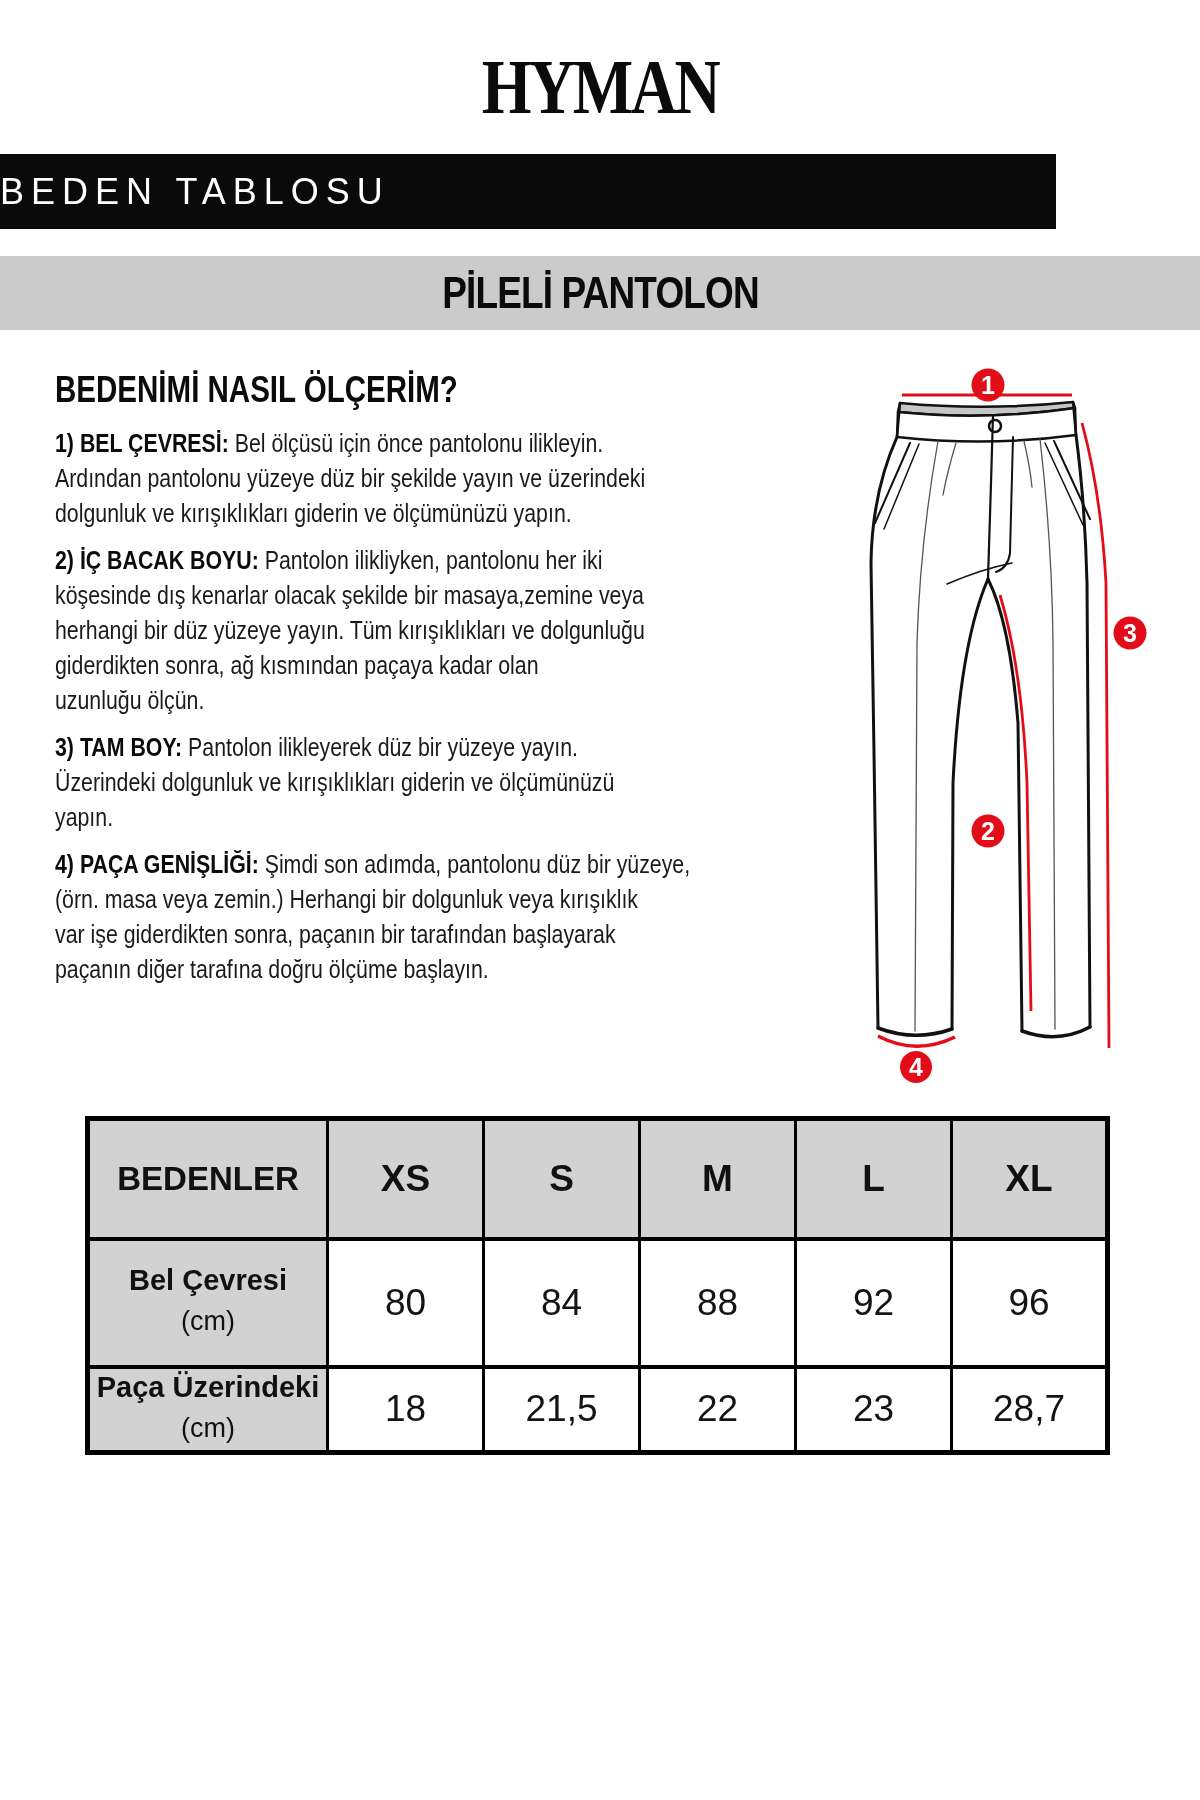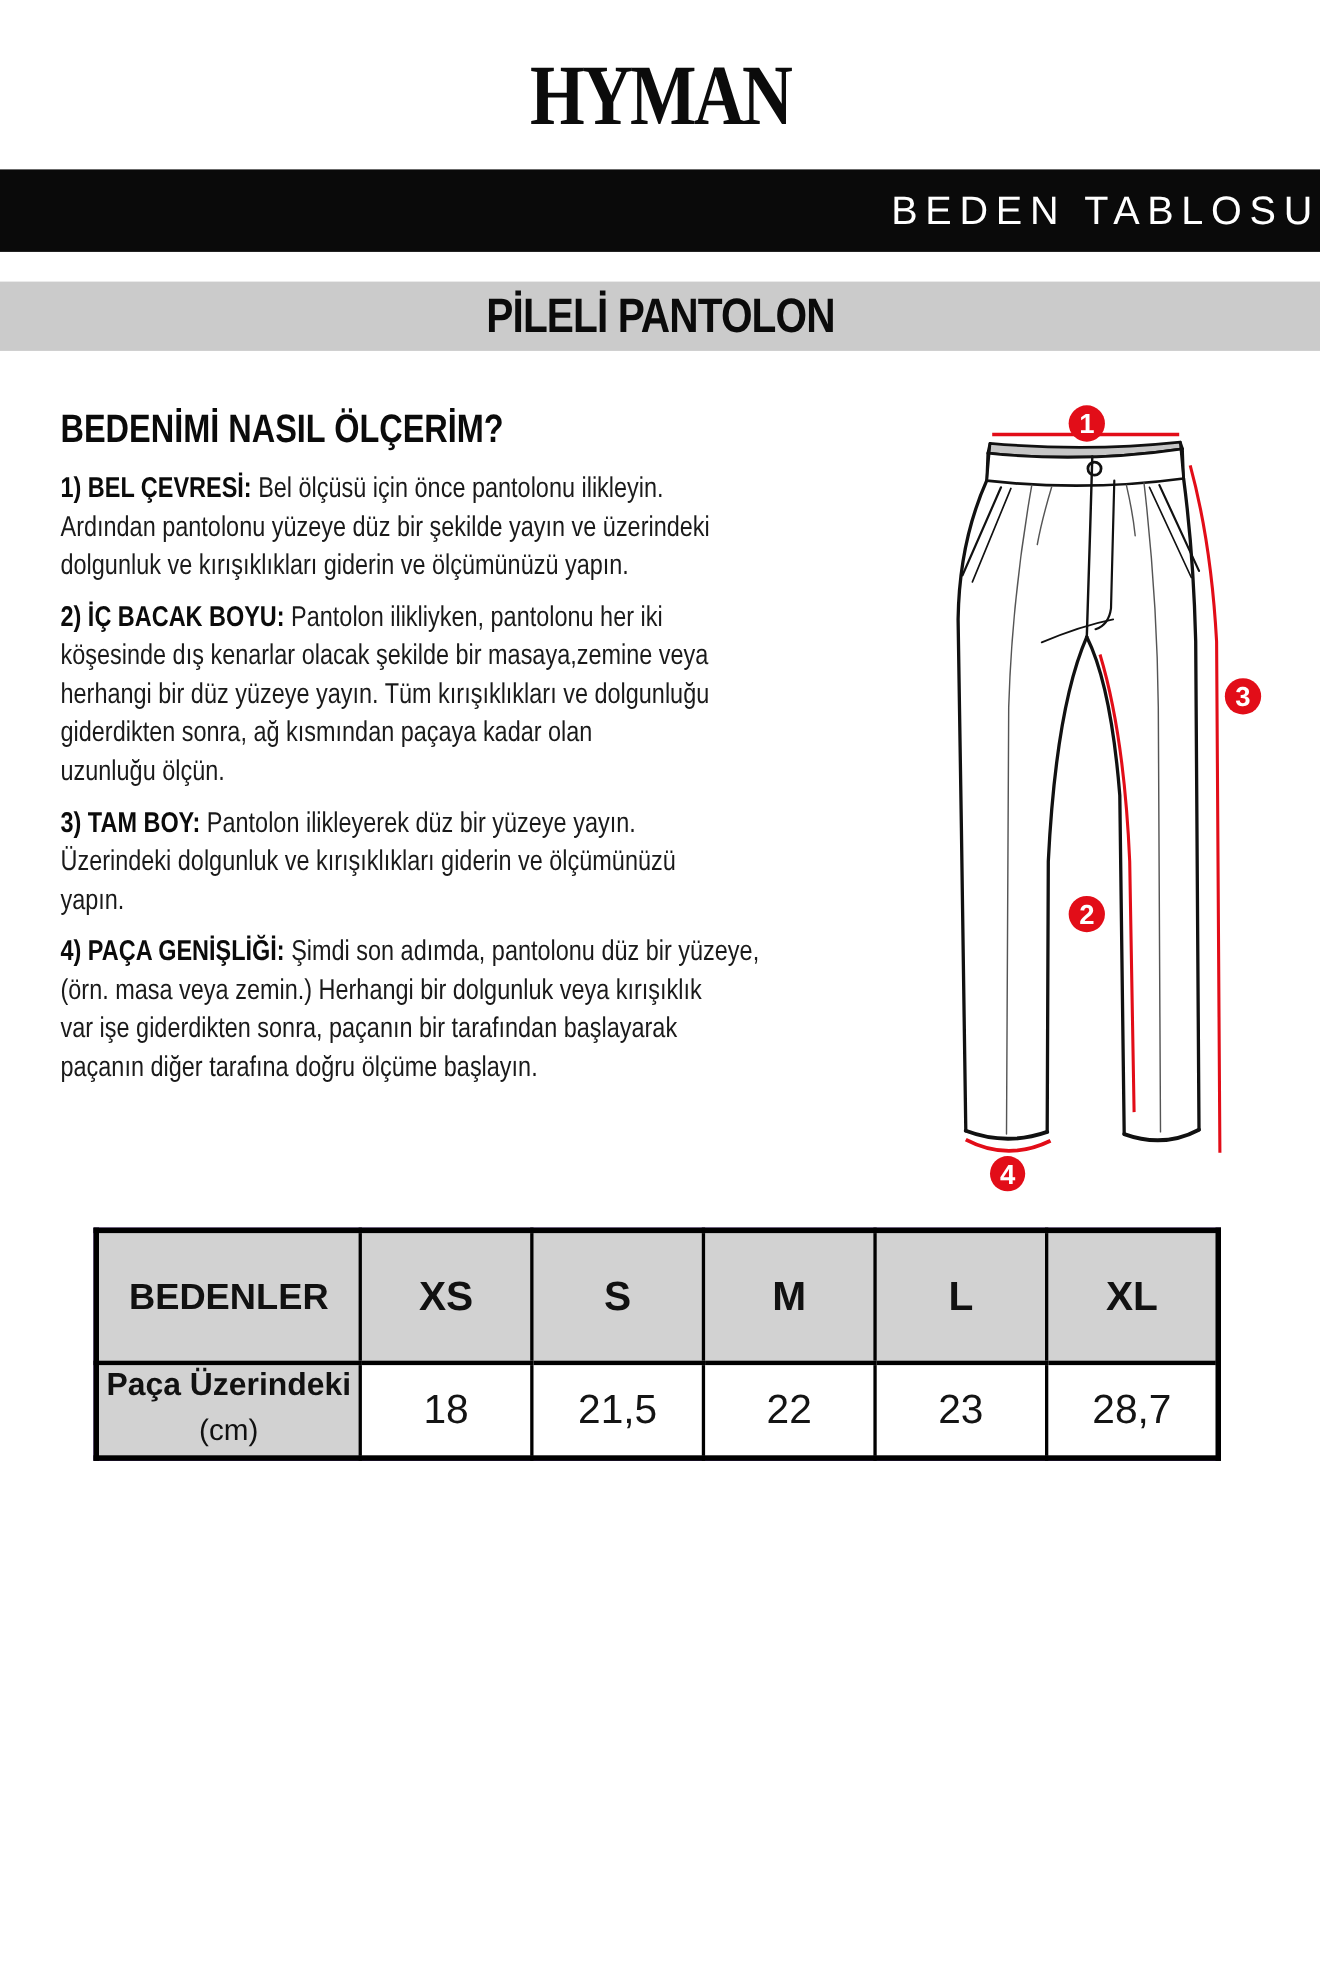--- a/index.html
+++ b/index.html
@@ -3,24 +3,24 @@
 <meta charset="utf-8">
 <style>
   html,body{margin:0;padding:0;background:#ffffff;}
   .page{position:relative;width:1200px;height:1800px;background:#ffffff;overflow:hidden;
         font-family:"Liberation Sans", sans-serif;color:#111;margin-top:23px;}
 
   
   .brand{position:absolute;top:24px;left:0;width:1200px;text-align:center;
          font-family:"Liberation Serif", serif;font-weight:bold;font-size:78px;line-height:80px;
          letter-spacing:-3px;color:#0b0b0b;transform:scaleX(0.82);transform-origin:50% 0;}
-  .banner-black{position:absolute;top:131px;left:0;width:1200px;height:75px;background:#0a0a0a;
-                display:flex;align-items:center;justify-content:flex-end;}
+  .banner-black{position:absolute;top:131px;left:0;width:1056px;height:75px;background:#0a0a0a;
+                display:flex;align-items:center;justify-content:flex-start;}
   .banner-black span{color:#ffffff;font-size:36px;font-weight:400;letter-spacing:7px;}
-  .banner-gray{position:absolute;top:233px;left:0;width:1200px;height:63px;background:#cbcbcb;
+  .banner-gray{position:absolute;top:233px;left:0;width:1200px;height:74px;background:#cbcbcb;
                display:flex;align-items:center;justify-content:center;}
   .banner-gray span{color:#0b0b0b;font-size:44px;font-weight:bold;letter-spacing:-1px;
                     transform:scaleX(0.84);}
 
   
   .guide{position:absolute;left:55px;top:345px;width:860px;transform:scaleX(0.82);
          transform-origin:0 0;}
   .guide h2{margin:0 0 14px 0;font-size:36px;line-height:44px;font-weight:bold;color:#0b0b0b;}
   .step{white-space:pre-line;font-size:26px;line-height:35px;margin:0 0 12px 0;color:#1a1a1a;}
   .step b{font-weight:bold;color:#0b0b0b;}
@@ -145,20 +145,29 @@
       </colgroup>
     <tbody>
         <tr class="hrow">
       <td class="ghead first">BEDENLER</td>
       <td class="ghead">XS</td>
       <td class="ghead">S</td>
       <td class="ghead">M</td>
       <td class="ghead">L</td>
       <td class="ghead">XL</td>
     </tr>
+    <tr class="r0">
+      <td class="glabel"><span class="nm">Bel Çevresi
+</span><span class="unit">(cm)</span></td>
+      <td class="val">80</td>
+      <td class="val">84</td>
+      <td class="val">88</td>
+      <td class="val">92</td>
+      <td class="val">96</td>
+    </tr>
     <tr class="r3">
       <td class="glabel"><span class="nm">Paça Üzerindeki
 </span><span class="unit">(cm)</span></td>
       <td class="val">18</td>
       <td class="val">21,5</td>
       <td class="val">22</td>
       <td class="val">23</td>
       <td class="val">28,7</td>
     </tr>
   </tbody>

